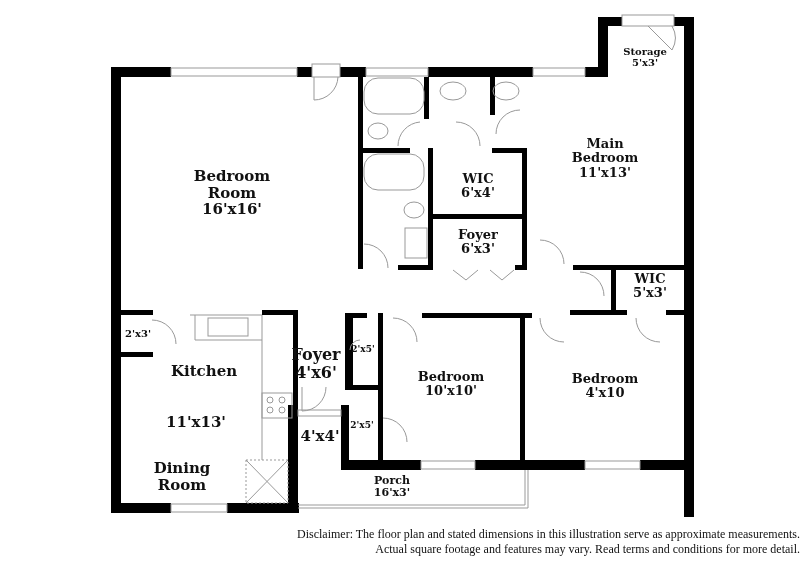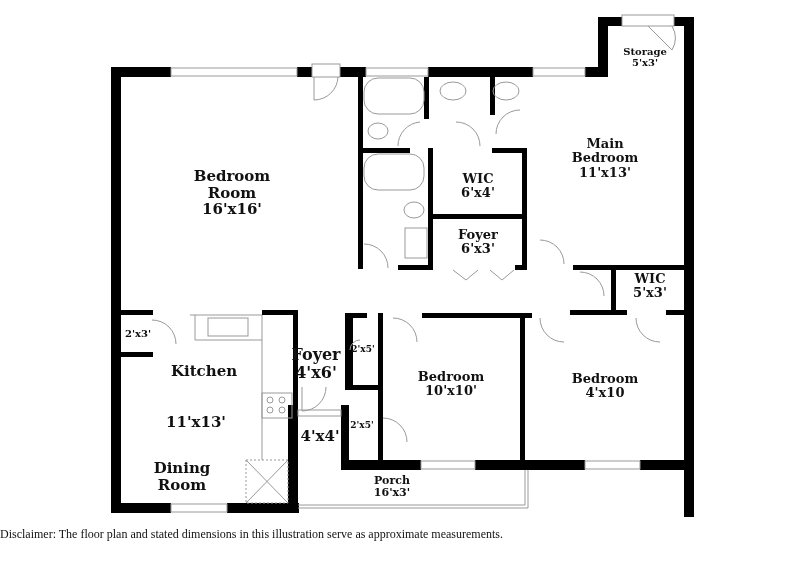--- a/index.html
+++ b/index.html
@@ -3,21 +3,21 @@
 <meta charset="utf-8">
 <style>
   html, body { margin:0; padding:0; background:#ffffff; }
   body { width:800px; height:582px; position:relative; overflow:hidden; font-family:"DejaVu Serif","Liberation Serif",serif; }
   svg { position:absolute; left:0; top:0; }
   .lbl { position:absolute; text-align:center; font-weight:bold; color:#111; line-height:1.1; font-family:"DejaVu Serif","Liberation Serif",serif; white-space:nowrap; transform:translateX(-50%); }
   .lbl span { display:block; }
   .big { font-size:15px; }
   .med { font-size:13px; }
   .sm { font-size:10px; }
-  .disclaimer { position:absolute; left:0; width:800px; top:527px; text-align:left; font-size:12px; color:#111; line-height:15px; font-family:"Liberation Serif","DejaVu Serif",serif; }
+  .disclaimer { position:absolute; left:0; width:800px; top:527px; text-align:right; font-size:12px; color:#111; line-height:15px; font-family:"Liberation Serif","DejaVu Serif",serif; }
   .disclaimer span { display:block; }
 </style>
 </head>
 <body>
 
 <svg width="800" height="582" viewBox="0 0 800 582">
   <g fill="#000">
 
     <rect x="111" y="67" width="60" height="10"></rect>
     <rect x="297" y="67" width="15" height="10"></rect>
@@ -190,13 +190,14 @@
   <span>WIC</span>
   <span>5'x3'</span>
 </div>
 <div class="lbl sm" style="left:645px;top:46px">
   <span>Storage</span>
   <span>5'x3'</span>
 </div>
 
 <div class="disclaimer">
   <span>Disclaimer: The floor plan and stated dimensions in this illustration serve as approximate measurements.</span>
+  <span>Actual square footage and features may vary. Read terms and conditions for more detail.</span>
 </div>
 
 </body></html>

